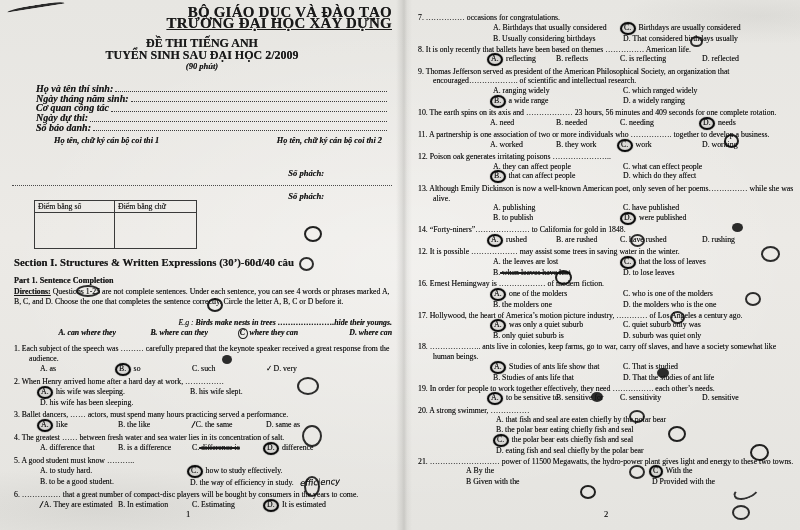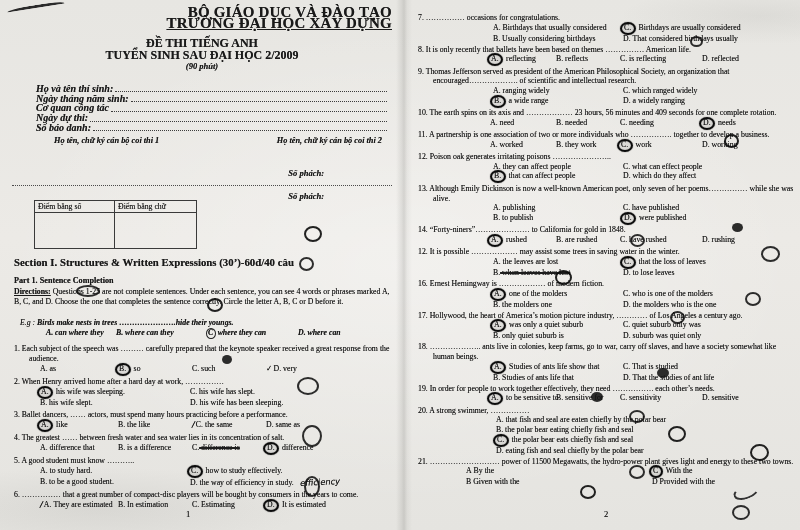--- a/index.html
+++ b/index.html
@@ -42,21 +42,21 @@
   table.score td{border:1px solid #3a3a3a;vertical-align:top;padding:1px 3px;}
   table.score .c1{width:80px;}table.score .c2{width:82px;}
   table.score .hrow td{height:12px;}
   table.score .brow td{height:36px;}
 
   
   .sec{position:absolute;top:256px;left:2px;font-size:10.8px;font-weight:bold;}
   .part{position:absolute;top:276px;left:2px;font-size:8.2px;font-weight:bold;}
   .dir{position:absolute;top:287px;left:2px;right:0;font-size:7.8px;line-height:9.8px;}
   .dir b{text-decoration:underline;}
-  .egwrap{position:absolute;top:318px;left:8px;right:0;}
+  .egwrap{position:absolute;top:318px;left:8px;right:0;text-align:right;}
   .qzone1{position:absolute;top:344px;left:2px;right:0;}
   .qzone2{position:absolute;top:13px;left:0;right:0;}
   .pgnum{position:absolute;top:509px;font-size:8.5px;}
   .page-l .pgnum{left:174px;}
   .page-r .pgnum{left:186px;}
 
   
   .q{font-size:7.8px;line-height:10px;margin-bottom:2px;}
   .page-r .q{line-height:9.6px;margin-bottom:1.5px;}
   .stem{padding-left:15px;text-indent:-15px;}
@@ -176,27 +176,26 @@
             <span class="opt"><span class="k">A.</span><span class="ot">&nbsp;as</span></span>
             <span class="opt"><span class="k circ">B.</span><span class="ot">&nbsp;so</span></span>
             <span class="opt"><span class="k">C.</span><span class="ot">&nbsp;such</span></span>
             <span class="opt"><span class="tick check">✓</span><span class="k">D.</span><span class="ot">&nbsp;very</span></span>
           </div>
         </div>
         <div class="q">
           <div class="stem"><span class="qn">2.</span><span class="qt"> When Henry arrived home after a hard day at work, ……………</span></div>
           <div class="opts cols pg1">
             <span class="opt"><span class="k circ">A.</span><span class="ot">&nbsp;his wife was sleeping.</span></span>
-            <span class="opt"><span class="k">C.</span><span class="ot">&nbsp;his wife has slept.</span></span>
             <span class="opt"><span class="k">B.</span><span class="ot">&nbsp;his wife slept.</span></span>
             <span class="opt"><span class="k">D.</span><span class="ot">&nbsp;his wife has been sleeping.</span></span>
           </div>
         </div>
         <div class="q">
-          <div class="stem"><span class="qn">3.</span><span class="qt"> Ballet dancers, …… actors, must spend many hours practicing before a performance.</span></div>
+          <div class="stem"><span class="qn">3.</span><span class="qt"> Ballet dancers, …… actors, must spend many hours practicing served a performance.</span></div>
           <div class="opts row pg1">
             <span class="opt"><span class="k circ">A.</span><span class="ot">&nbsp;like</span></span>
             <span class="opt"><span class="k">B.</span><span class="ot">&nbsp;the like</span></span>
             <span class="opt"><span class="tick slash">/</span><span class="k">C.</span><span class="ot">&nbsp;the same</span></span>
             <span class="opt"><span class="k">D.</span><span class="ot">&nbsp;same as</span></span>
           </div>
         </div>
         <div class="q">
           <div class="stem"><span class="qn">4.</span><span class="qt"> The greatest …… between fresh water and sea water lies in its concentration of salt.</span></div>
           <div class="opts row pg1">

